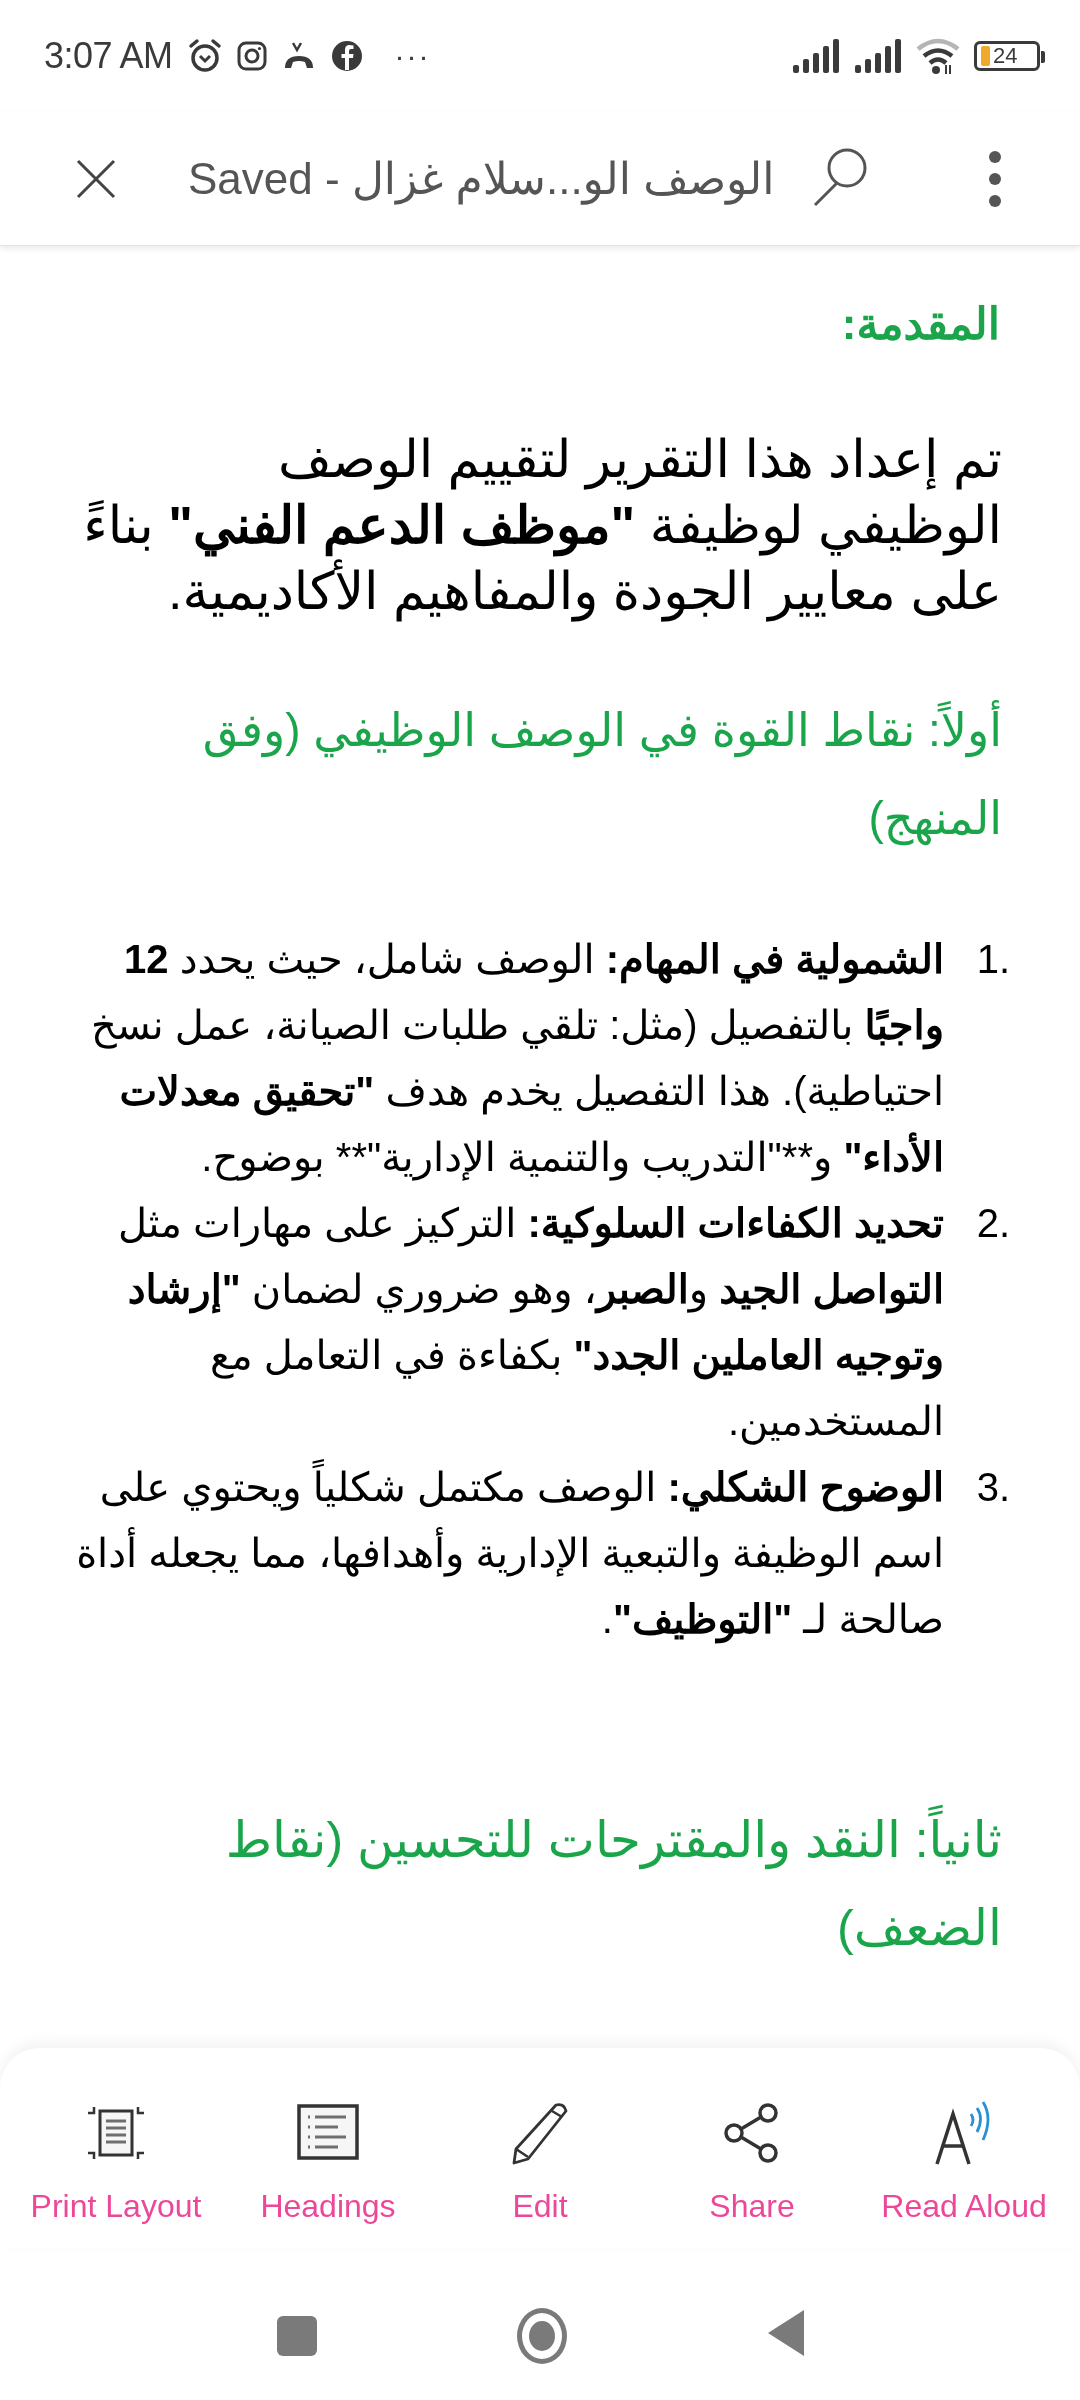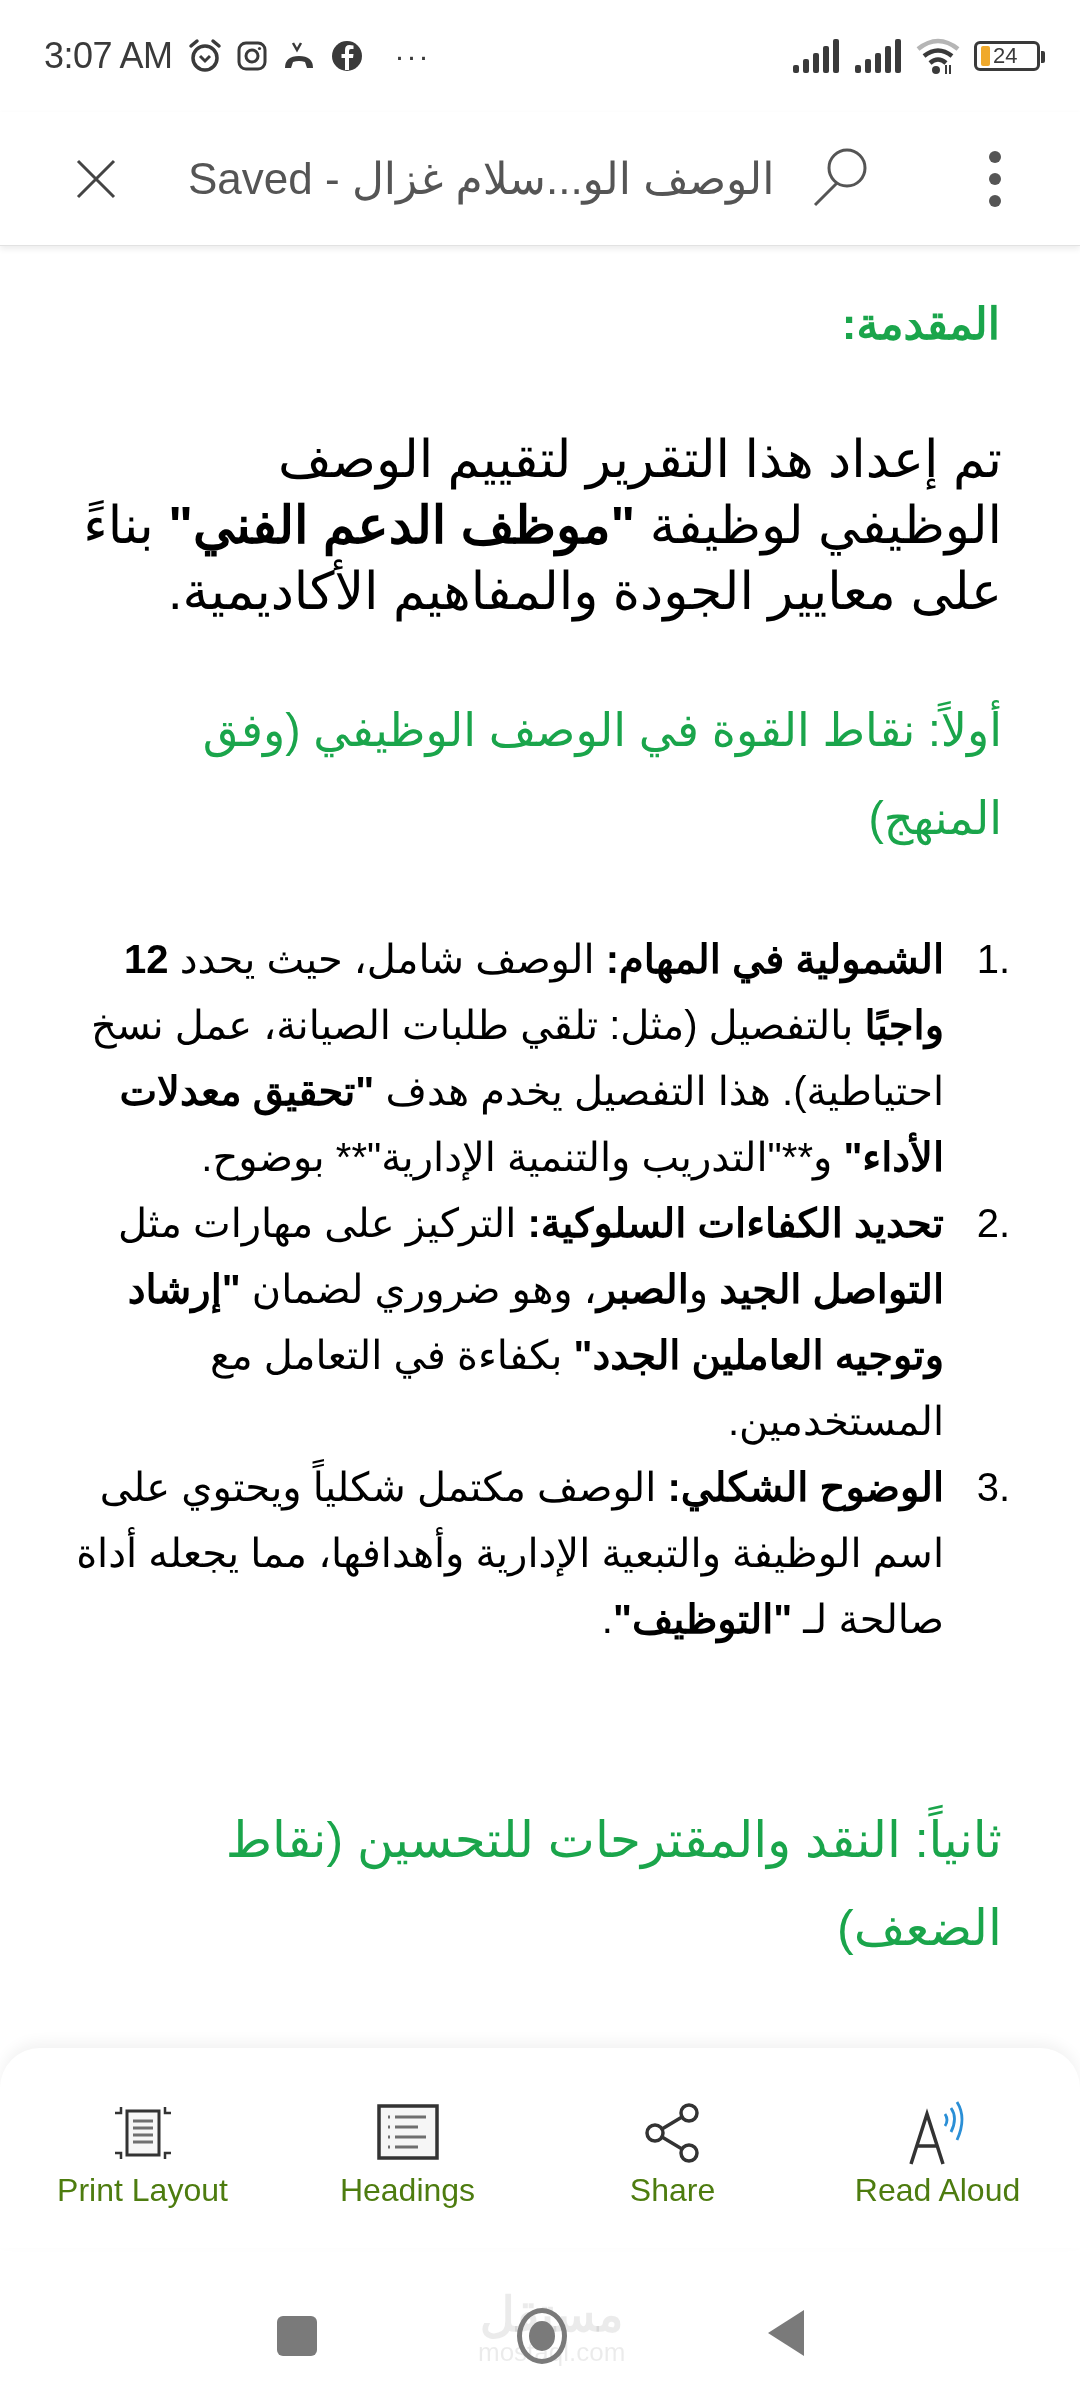--- a/index.html
+++ b/index.html
@@ -31,21 +31,21 @@
     .list { position: absolute; top: 680px; right: 70px; width: 950px; font-size: 40px; line-height: 66px; list-style: none; }
     .list-item { position: relative; padding-right: 66px; text-align: right; }
     .list-num { position: absolute; right: 0; top: 0; direction: ltr; }
     .sec2-heading { position: absolute; top: 1550px; right: 78px; width: 920px; font-size: 50px; line-height: 88px; color: #1aa54b; text-align: right; }
     b { font-weight: bold; }
 
     
     .bottom-bar { position: absolute; top: 2048px; left: 0; width: 1080px; height: 200px; background: #fff; border-radius: 40px 40px 0 0; box-shadow: 0 -6px 14px rgba(0,0,0,0.05); display: flex; justify-content: space-around; padding: 50px 10px 0; }
     .tb-item { width: 200px; display: flex; flex-direction: column; align-items: center; }
     .tb-icon { width: 70px; height: 70px; display: flex; align-items: center; justify-content: center; }
-    .tb-label { margin-top: 4px; font-size: 32px; color: #4d7c0f; white-space: nowrap; }
+    .tb-label { margin-top: 20px; font-size: 32px; color: #ec4899; white-space: nowrap; }
 
     
     .nav-bar { position: absolute; top: 2270px; left: 0; width: 1080px; height: 130px; display: flex; align-items: center; justify-content: center; }
     .nav-recent { position: absolute; left: 277px; top: 46px; width: 40px; height: 40px; background: #7a7a7a; border-radius: 6px; }
     .nav-home { position: absolute; left: 517px; top: 38px; width: 50px; height: 56px; border: 5px solid #7a7a7a; border-radius: 50%; display: flex; align-items: center; justify-content: center; }
     .nav-home-dot { width: 26px; height: 30px; background: #7a7a7a; border-radius: 50%; }
     .nav-back { position: absolute; left: 768px; top: 40px; width: 0; height: 0; border-top: 23px solid transparent; border-bottom: 23px solid transparent; border-right: 36px solid #7a7a7a; }
     .watermark { position: absolute; left: 478px; top: 20px; text-align: center; color: rgba(0,0,0,0.08); font-size: 48px; font-weight: bold; line-height: 50px; }
     .watermark small { display: block; font-size: 26px; font-weight: normal; line-height: 24px; }
   </style>
@@ -181,42 +181,47 @@
       <svg width="64" height="60" viewBox="0 0 64 60">
           <rect x="3" y="3" width="58" height="52" fill="#f6f6f6" stroke="#333" stroke-width="3.5"></rect>
           <path d="M12 14 H14 M19 14 H50 M12 24 H14 M19 24 H42 M12 34 H14 M19 34 H50 M12 44 H14 M19 44 H42" stroke="#6f6f6f" stroke-width="3"></path>
         </svg>
     </div>
     <span class="tb-label">Headings</span>
   </div>
   <div class="tb-item">
     <div class="tb-icon">
       <svg width="64" height="64" viewBox="0 0 64 64">
+          <path d="M48 4 Q56 2 58 10 L20 58 L6 62 L8 48 Z" fill="none" stroke="#333" stroke-width="2.8" stroke-linejoin="round"></path>
+          <path d="M44 10 L54 16 M8 48 L20 56" stroke="#333" stroke-width="2.5"></path>
+        </svg>
+    </div>
+    <span class="tb-label">Edit</span>
+  </div>
+  <div class="tb-item">
+    <div class="tb-icon">
+      <svg width="64" height="64" viewBox="0 0 64 64">
           <circle cx="48" cy="12" r="8" fill="#fff" stroke="#333" stroke-width="3.5"></circle>
           <circle cx="14" cy="32" r="8" fill="#fff" stroke="#333" stroke-width="3.5"></circle>
           <circle cx="48" cy="52" r="8" fill="#fff" stroke="#333" stroke-width="3.5"></circle>
           <path d="M21 28 L41 16 M21 36 L41 48" stroke="#333" stroke-width="3.5"></path>
         </svg>
     </div>
     <span class="tb-label">Share</span>
   </div>
   <div class="tb-item">
     <div class="tb-icon">
       <svg width="70" height="66" viewBox="0 0 70 66">
           <path d="M8 64 L24 14 L40 64 M14 46 H34" fill="none" stroke="#333" stroke-width="3.5"></path>
           <path d="M42 14 Q46 20 42 26 M48 8 Q55 18 48 32 M54 2 Q64 18 54 40" fill="none" stroke="#2b8fd6" stroke-width="2.8"></path>
         </svg>
     </div>
     <span class="tb-label">Read Aloud</span>
   </div>
 </div>
 
 <div class="nav-bar">
-  <div class="watermark">
-    <span>مستقل</span>
-    <small>mostaql.com</small>
-  </div>
   <div class="nav-recent"></div>
   <div class="nav-home">
     <div class="nav-home-dot"></div>
   </div>
   <div class="nav-back"></div>
 </div>
 
 </body></html>

